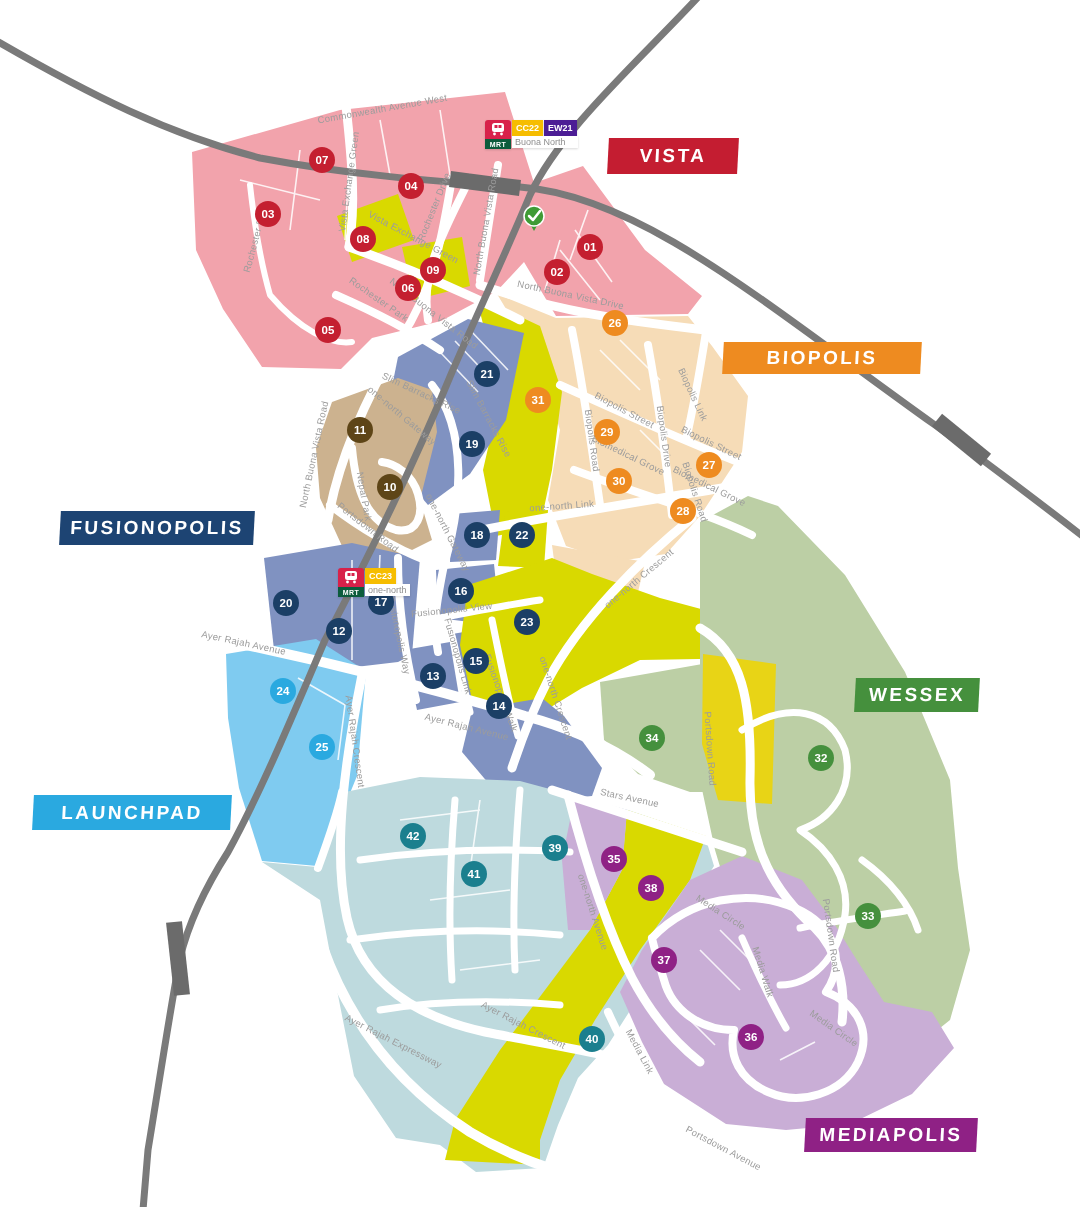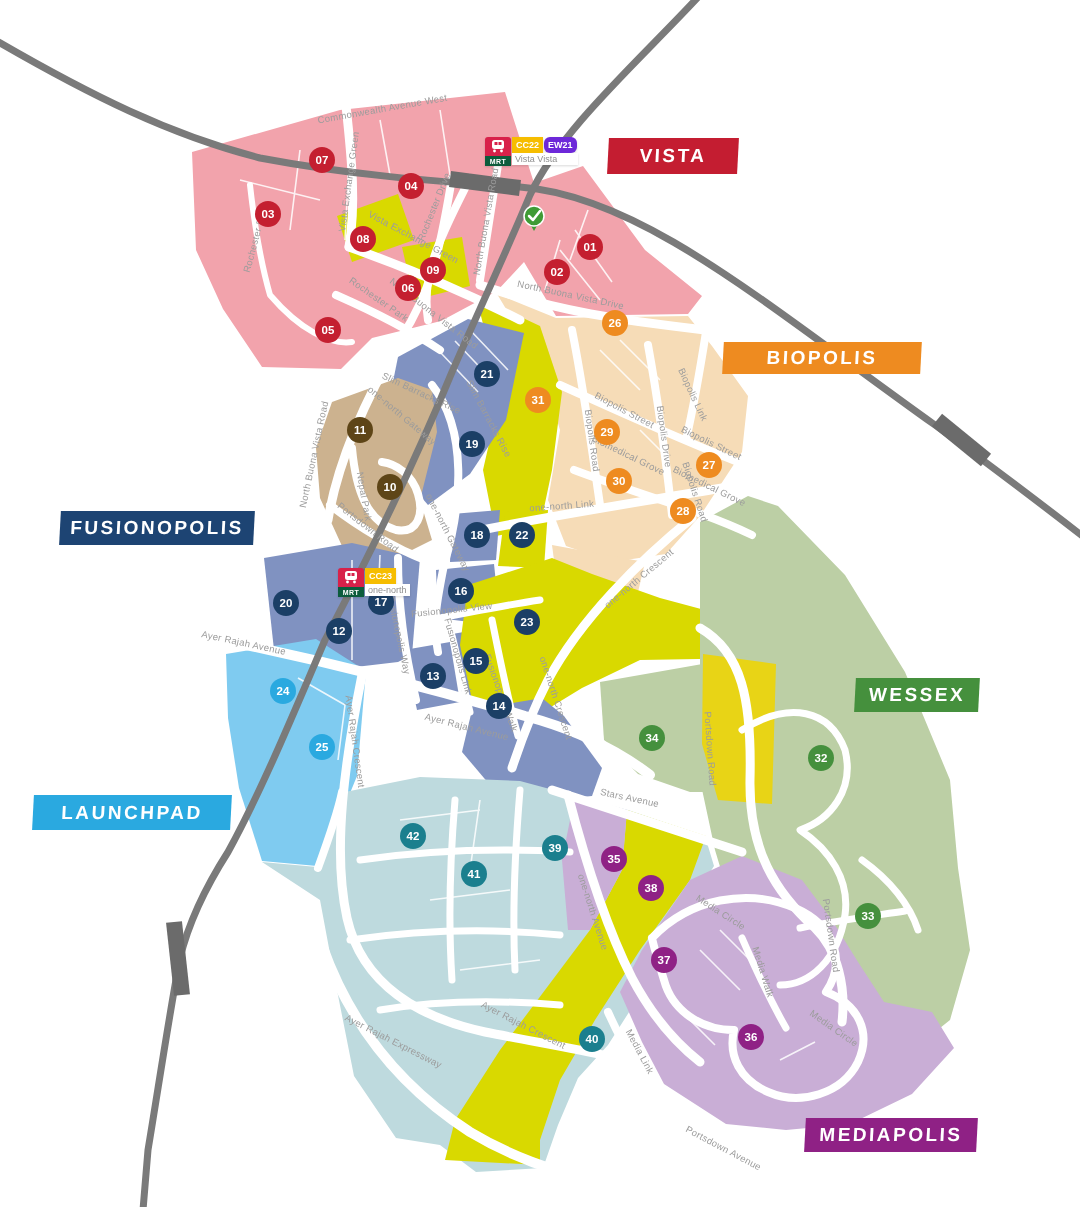--- a/index.html
+++ b/index.html
@@ -371,39 +371,39 @@
   </g>
 </svg>
 
 <div id="overlay">
       <div class="banner" style="left: 608px; top: 138px; width: 130px; height: 36px; background: rgb(196, 29, 49);">VISTA</div>
       <div class="banner" style="left: 723px; top: 342px; width: 198px; height: 32px; background: rgb(238, 139, 32);">BIOPOLIS</div>
       <div class="banner" style="left: 60px; top: 511px; width: 194px; height: 34px; background: rgb(29, 68, 115);">FUSIONOPOLIS</div>
       <div class="banner" style="left: 855px; top: 678px; width: 124px; height: 34px; background: rgb(69, 144, 61);">WESSEX</div>
       <div class="banner" style="left: 33px; top: 795px; width: 198px; height: 35px; background: rgb(42, 169, 224);">LAUNCHPAD</div>
       <div class="banner" style="left: 805px; top: 1118px; width: 172px; height: 34px; background: rgb(143, 33, 133);">MEDIAPOLIS</div>
-      <div class="mrt-badge" style="left: 437px; top: 137px; padding-left: 48px;">
+      <div class="mrt-badge" style="left: 437px; top: 120px; padding-left: 48px;">
         <div class="mrt-logo">
           <div class="train-box">
             <svg width="16" height="13" viewBox="0 0 16 13">
               <rect x="2" y="0" width="12" height="9" rx="2.5" fill="#fff"></rect>
               <rect x="4.5" y="2" width="3" height="3" fill="#d8214a"></rect>
               <rect x="8.5" y="2" width="3" height="3" fill="#d8214a"></rect>
               <circle cx="4.5" cy="11" r="1.4" fill="#fff"></circle>
               <circle cx="11.5" cy="11" r="1.4" fill="#fff"></circle>
             </svg>
           </div>
           <div class="mrt-word">MRT</div>
         </div>
         <div class="mrt-right">
           <div class="mrt-lines">
             <span class="line-chip" style="background: rgb(246, 189, 0);">CC22</span>
-            <span class="line-chip" style="background: #6d28d9; border-radius: 6px;">EW21</span>
+            <span class="line-chip" style="background: #4c1d95;">EW21</span>
           </div>
-          <div class="mrt-name">Vista Vista</div>
+          <div class="mrt-name">Buona North</div>
         </div>
       </div>
       <div class="mrt-badge" style="left: 298px; top: 568px; padding-left: 40px;">
         <div class="mrt-logo">
           <div class="train-box">
             <svg width="16" height="13" viewBox="0 0 16 13">
               <rect x="2" y="0" width="12" height="9" rx="2.5" fill="#fff"></rect>
               <rect x="4.5" y="2" width="3" height="3" fill="#d8214a"></rect>
               <rect x="8.5" y="2" width="3" height="3" fill="#d8214a"></rect>
               <circle cx="4.5" cy="11" r="1.4" fill="#fff"></circle>

